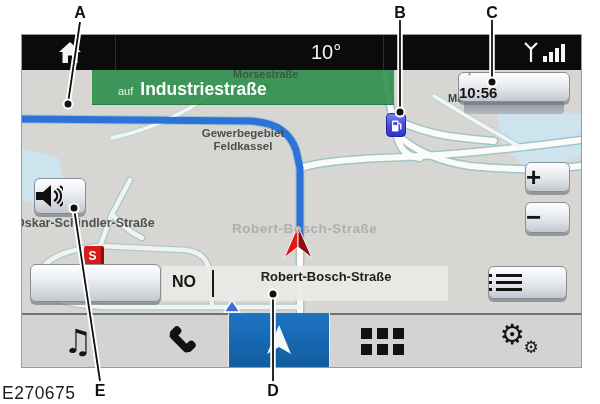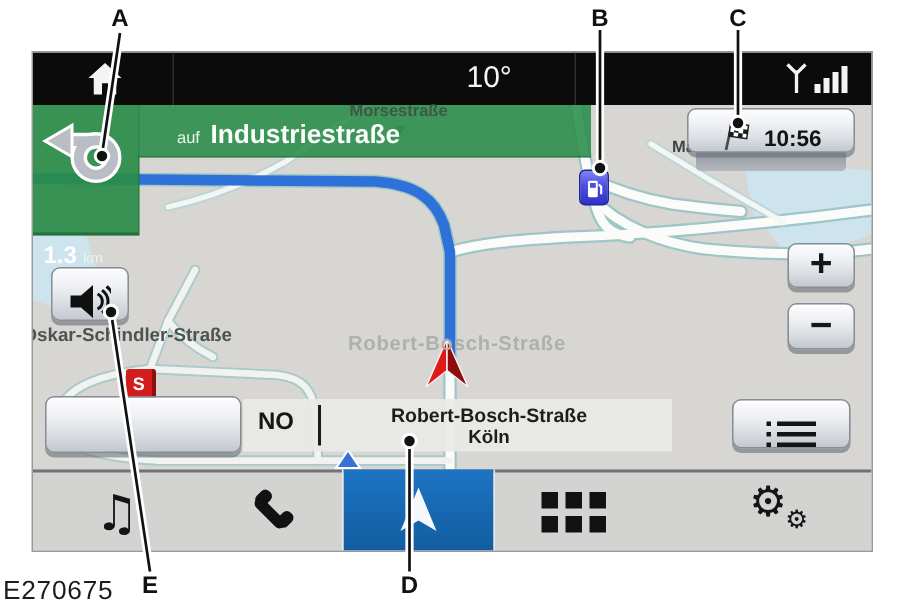--- a/index.html
+++ b/index.html
@@ -48,21 +48,21 @@
     display:flex;align-items:baseline;padding-top:9px;box-sizing:border-box;}
   .banner .auf{margin-left:26px;font-size:11px;color:#e8f3ea;}
   .banner .street{margin-left:7px;font-size:17.5px;font-weight:600;color:#fbfdfb;}
   .dist{position:absolute;left:7px;top:92px;display:flex;align-items:baseline;}
   .dist .v{font-size:16px;font-weight:700;color:#fff;}
   .dist .u{font-size:10px;color:#e8f3ea;margin-left:4px;}
   
   .btn{position:absolute;border-radius:6px;border:1px solid #878d95;box-sizing:border-box;
     background:linear-gradient(180deg,#fdfdfe 0%,#eef0f3 35%,#d9dde2 70%,#c3c8cf 100%);
     box-shadow:0 3px 0 rgba(105,110,118,.6), inset 0 1px 0 #ffffff;
-    display:flex;align-items:flex-end;justify-content:center;}
+    display:flex;align-items:flex-start;justify-content:center;flex-direction:column;}
   .eta-shadow{position:absolute;left:442px;top:65px;width:100px;height:14px;z-index:8;
     border-radius:3px;background:linear-gradient(180deg,#8f959d,#b3b8bf);}
   .eta{left:436px;top:37px;width:112px;height:30px;z-index:9;gap:8px;}
   .eta .time{font-size:15px;font-weight:600;color:#131313;}
   .b3d{left:503px;top:83px;width:45px;height:32px;z-index:9;}
   .b3d .tag{position:absolute;top:3px;right:8px;font-size:10.5px;font-weight:700;color:#15181b;}
   .b3d svg{position:absolute;left:9px;bottom:3px;}
   .bplus{left:503px;top:127px;width:45px;height:30px;z-index:9;font-size:26px;font-weight:600;color:#15181b;}
   .bminus{left:503px;top:167px;width:45px;height:31px;z-index:9;font-size:26px;font-weight:600;color:#15181b;}
   .bspeaker{left:12px;top:143px;width:52px;height:36px;z-index:9;}
@@ -160,20 +160,24 @@
       <polygon points="263,84 271,84 267,90" fill="#5a7a60" opacity=".85"></polygon>
 
       <polygon points="232,300 224,312 240,312" fill="#3a6fd8" stroke="#ffffff" stroke-width="1.5"></polygon>
 
       <g stroke="#f5f5f5" stroke-width="1">
         <polygon points="298,226 284,258 298,247" fill="#e21717"></polygon>
         <polygon points="298,226 312,258 298,247" fill="#8f0d0d"></polygon>
       </g>
     </svg>
 
+    <div class="maplabel lbl-gewerbe">
+      <div>Gewerbegebiet</div>
+      <div>Feldkassel</div>
+    </div>
     <div class="maplabel lbl-robert">Robert-Bosch-Straße</div>
     <div class="maplabel lbl-oskar">Oskar-Schindler-Straße</div>
     <div class="maplabel lbl-morse">Morsestraße</div>
     <div class="maplabel lbl-mar">Mar</div>
 
     <div class="poi-fuel">
       <svg width="11" height="15" viewBox="0 0 11 15">
         <rect x="1" y="2.5" width="6.5" height="11" rx="1" fill="#ffffff"></rect>
         <rect x="2.3" y="4" width="3.9" height="3.2" fill="#4d4fe0"></rect>
         <path d="M8.2,5 L9.8,6.5 L9.8,11.5" stroke="#ffffff" stroke-width="1.4" fill="none"></path>
@@ -195,33 +199,20 @@
         </g>
         <g fill="#f4f4f4">
           <rect x="20" y="15" width="4" height="6"></rect>
           <rect x="26" y="11" width="4" height="10"></rect>
           <rect x="32" y="7" width="4" height="14"></rect>
           <rect x="38" y="3" width="4" height="18"></rect>
         </g>
       </svg>
     </div>
 
-    <div class="turn-panel">
-      <svg width="62" height="50" viewBox="0 0 62 50" style="position:absolute;left:4px;top:8px">
-        <circle cx="38" cy="27" r="11.5" fill="none" stroke="#ffffff" stroke-width="11"></circle>
-        <line x1="36" y1="16" x2="22" y2="16" stroke="#ffffff" stroke-width="11" stroke-linecap="round"></line>
-        <circle cx="38" cy="27" r="11.5" fill="none" stroke="#b9bec5" stroke-width="6.5"></circle>
-        <line x1="36" y1="16" x2="22" y2="16" stroke="#b9bec5" stroke-width="6.5"></line>
-        <polygon points="4,16 22,5.5 22,26.5" fill="#b9bec5" stroke="#ffffff" stroke-width="2"></polygon>
-      </svg>
-      <div class="dist">
-        <span class="v">1.3</span>
-        <span class="u">km</span>
-      </div>
-    </div>
     <div class="banner">
       <span class="auf">auf</span>
       <span class="street">Industriestraße</span>
     </div>
 
     <div class="eta-shadow"></div>
     <div class="btn eta">
       <svg width="21" height="21" viewBox="0 0 21 21">
         <line x1="4" y1="20" x2="8" y2="2" stroke="#4a4a4a" stroke-width="1.8"></line>
         <g transform="rotate(8 8 3)">
@@ -251,21 +242,20 @@
       </svg>
     </div>
 
     <div class="btn bblank"></div>
 
     <div class="strip">
       <span class="dir">NO</span>
       <span class="sep"></span>
       <div class="center">
         <div class="l1">Robert-Bosch-Straße</div>
-        <div class="l2">Köln</div>
       </div>
     </div>
 
     <div class="btn blist">
       <div class="listicon">
         <div class="row">
             <div class="dot"></div>
             <div class="bar"></div>
           </div>
         <div class="row">

